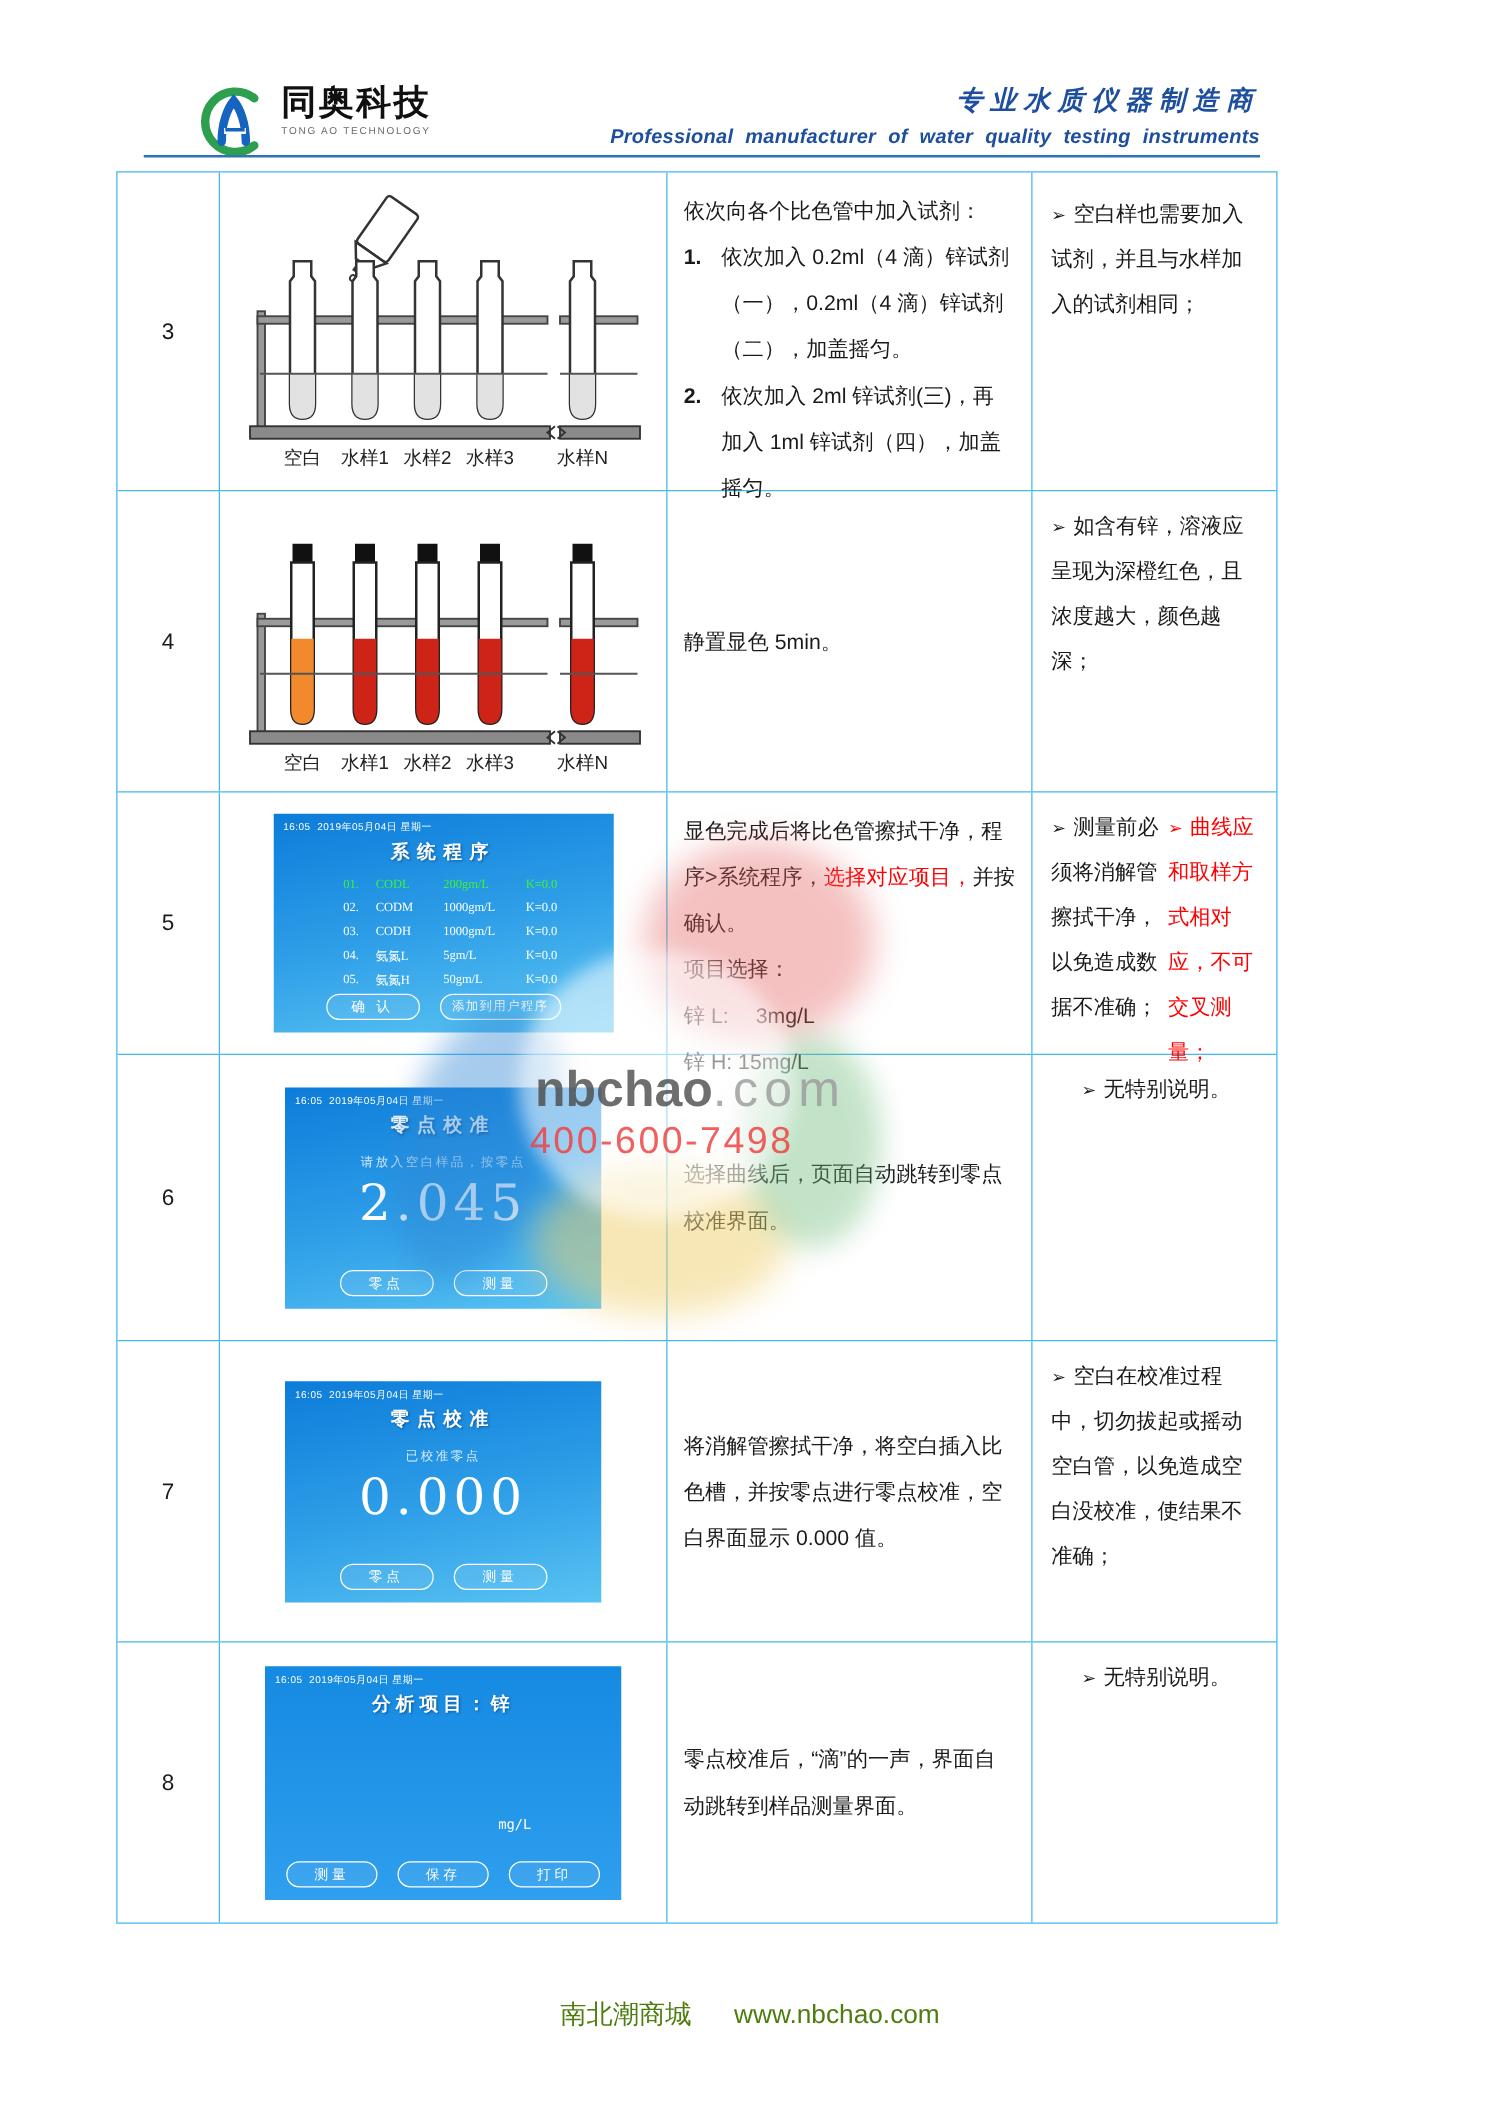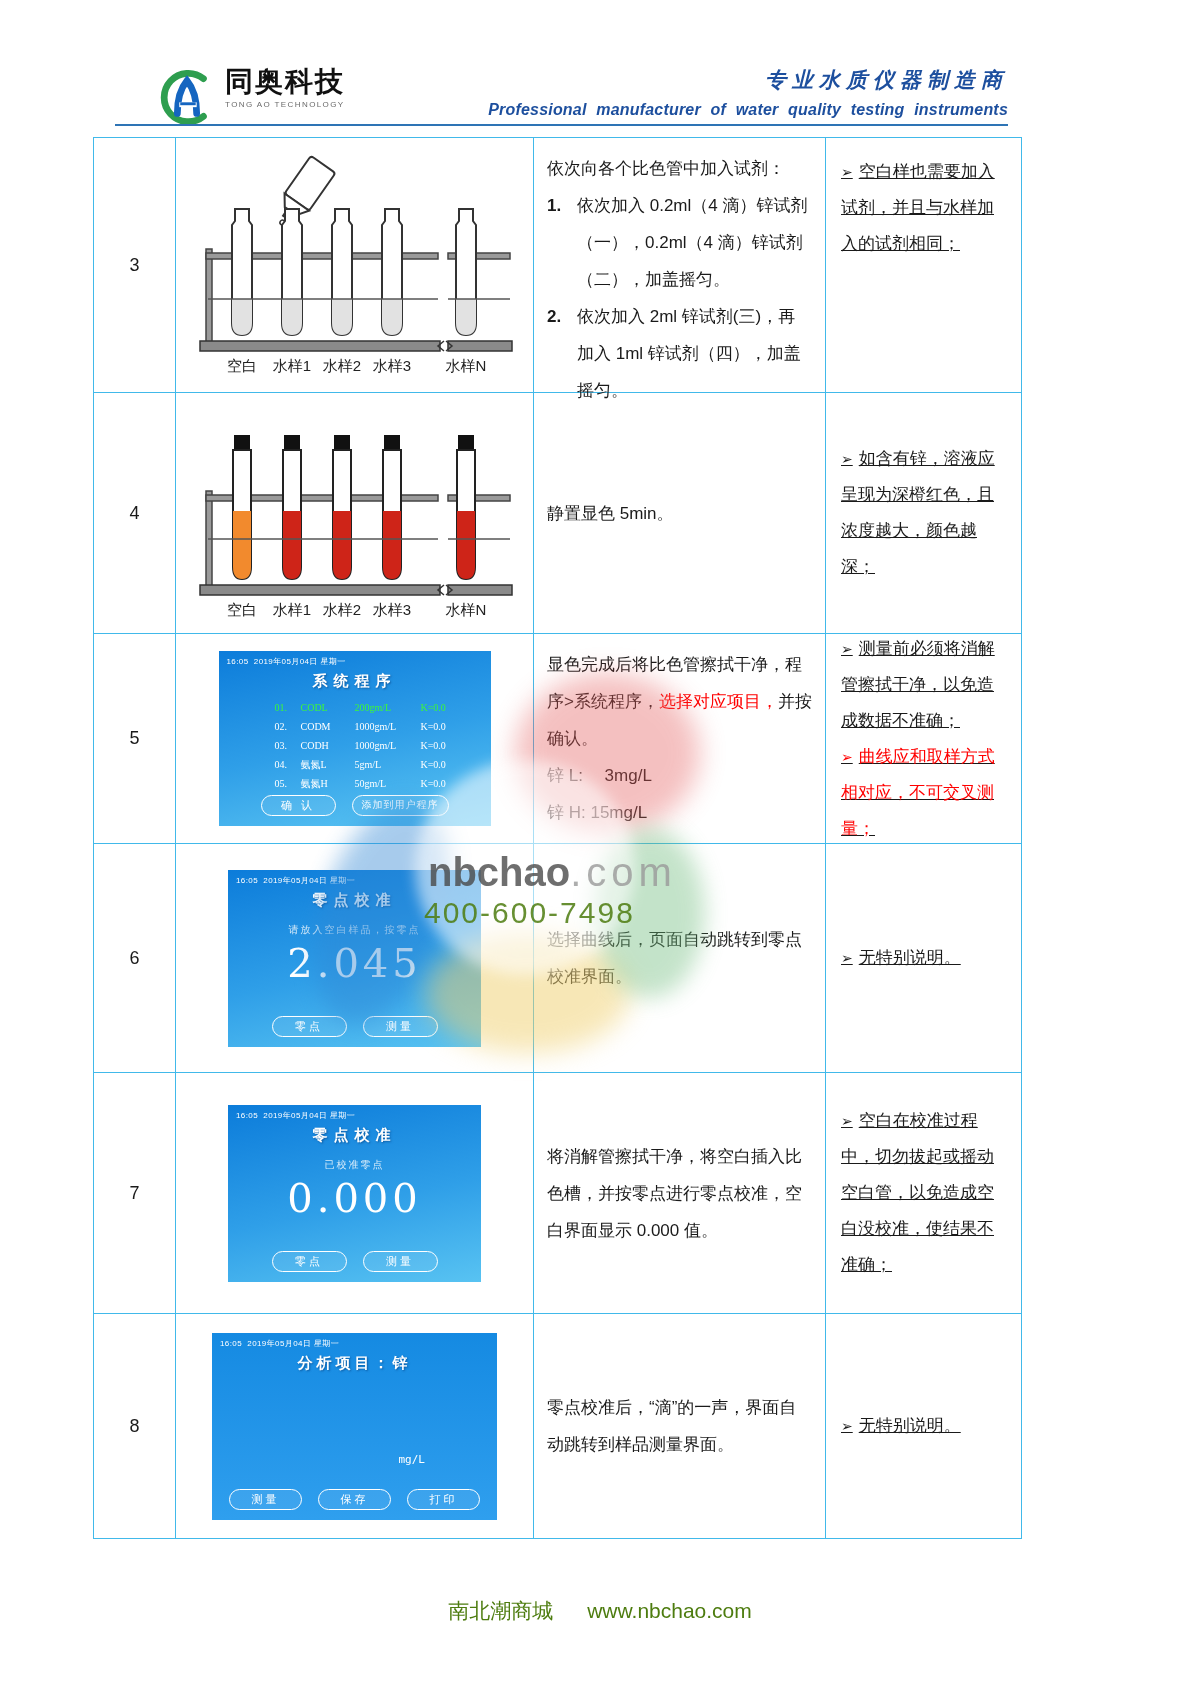--- a/index.html
+++ b/index.html
@@ -16,21 +16,21 @@
   .hdr-line{position:absolute;left:115px;top:124px;width:893px;height:2px;background:#2e74b5;}
   
   *{box-sizing:border-box;}
   .doc-table{position:absolute;left:93px;top:137px;width:929px;border:1px solid #41b9ea;}
   .trow{display:flex;border-bottom:1px solid #41b9ea;}
   .trow:last-child{border-bottom:none;}
   .c-step{width:82px;border-right:1px solid #41b9ea;display:flex;align-items:center;justify-content:center;font-size:18px;flex:none;}
   .c-img{width:358px;border-right:1px solid #41b9ea;display:flex;align-items:center;justify-content:center;flex:none;}
   .c-instr{width:292px;border-right:1px solid #41b9ea;padding:12px 13px;font-size:17px;line-height:37px;flex:none;}
   .c-instr.mid{display:flex;flex-direction:column;justify-content:center;}
-  .c-note{flex:1;padding:10px 12px 10px 15px;font-size:17px;line-height:36px;display:flex;flex-direction:column;justify-content:center;text-decoration:underline;}
+  .c-note{flex:1;padding:10px 12px 10px 15px;font-size:17px;line-height:36px;display:flex;flex-direction:row;justify-content:center;}
   .c-note.topal{justify-content:flex-start;padding-top:16px;}
   .red{color:#ff0000;}
   .oli{display:flex;}
   .oli .no{width:30px;font-weight:bold;flex:none;}
   .oli .txt{flex:1;}
   .note{margin:0;}
   .bullet{margin-right:6px;font-size:14px;}
   
   .screen{position:relative;color:#fff;overflow:hidden;flex:none;}
   .scr-sys{width:272px;height:175px;background:linear-gradient(168deg,#0c7cda 0%,#2f9fe8 52%,#5ec7f3 100%);}
@@ -54,21 +54,21 @@
   .wb{position:absolute;border-radius:50%;}
   .wb1{left:-8px;top:120px;width:120px;height:230px;background:#2f86d4;filter:blur(11px);opacity:.42;transform:rotate(18deg);}
   .wb2{left:185px;top:-5px;width:185px;height:160px;background:#e45c5c;filter:blur(13px);opacity:.38;}
   .wb3{left:95px;top:255px;width:205px;height:120px;background:#f0d070;filter:blur(13px);opacity:.5;}
   .wb4{left:265px;top:150px;width:110px;height:170px;background:#6cba7a;filter:blur(11px);opacity:.4;}
   .wb5{left:85px;top:82px;width:220px;height:215px;background:#ffffff;filter:blur(7px);opacity:.55;}
   .wm-cn{position:absolute;left:92px;top:92px;font-family:"DejaVu Serif",serif;font-weight:bold;font-size:62px;
          letter-spacing:10px;color:#cf2b2b;opacity:.78;white-space:nowrap;}
   .wm-dom{position:absolute;left:98px;top:172px;font-size:40px;font-weight:bold;color:#4a4a4a;opacity:.8;white-space:nowrap;}
   .wm-dom .lite{color:#9a9a9a;letter-spacing:5px;font-weight:normal;}
-  .wm-tel{position:absolute;left:94px;top:218px;font-size:30px;color:#4d7c0f;opacity:.85;letter-spacing:2px;white-space:nowrap;}
+  .wm-tel{position:absolute;left:94px;top:218px;font-size:30px;color:#ef4444;opacity:.85;letter-spacing:2px;white-space:nowrap;}
   
   .footer{position:absolute;top:1597px;left:0;width:100%;text-align:center;font-size:21px;color:#4d7c0f;}
   .footer .gap{display:inline-block;width:34px;}
 </style>
 </head>
 <body>
 
 <div class="page">
 
   <div class="hdr-logo">
@@ -257,20 +257,21 @@
               </div>
           </div>
           <div class="scr-btns">
             <div class="pill">确 认</div>
             <div class="pill wide">添加到用户程序</div>
           </div>
         </div>
       </div>
       <div class="c-instr">
         <div><span>显色完成后将比色管擦拭干净，程序&gt;系统程序，</span><span class="red">选择对应项目，</span><span>并按确认。</span></div>
+        <div>项目选择：</div>
         <div>锌 L:　 3mg/L</div>
         <div>锌 H: 15mg/L</div>
       </div>
       <div class="c-note">
         <p class="note"><span class="bullet">➢</span><span>测量前必须将消解管擦拭干净，以免造成数据不准确；</span></p>
         <p class="note red"><span class="bullet">➢</span><span>曲线应和取样方式相对应，不可交叉测量；</span></p>
       </div>
     </div>
 
     <div class="trow" style="height:229px;">

